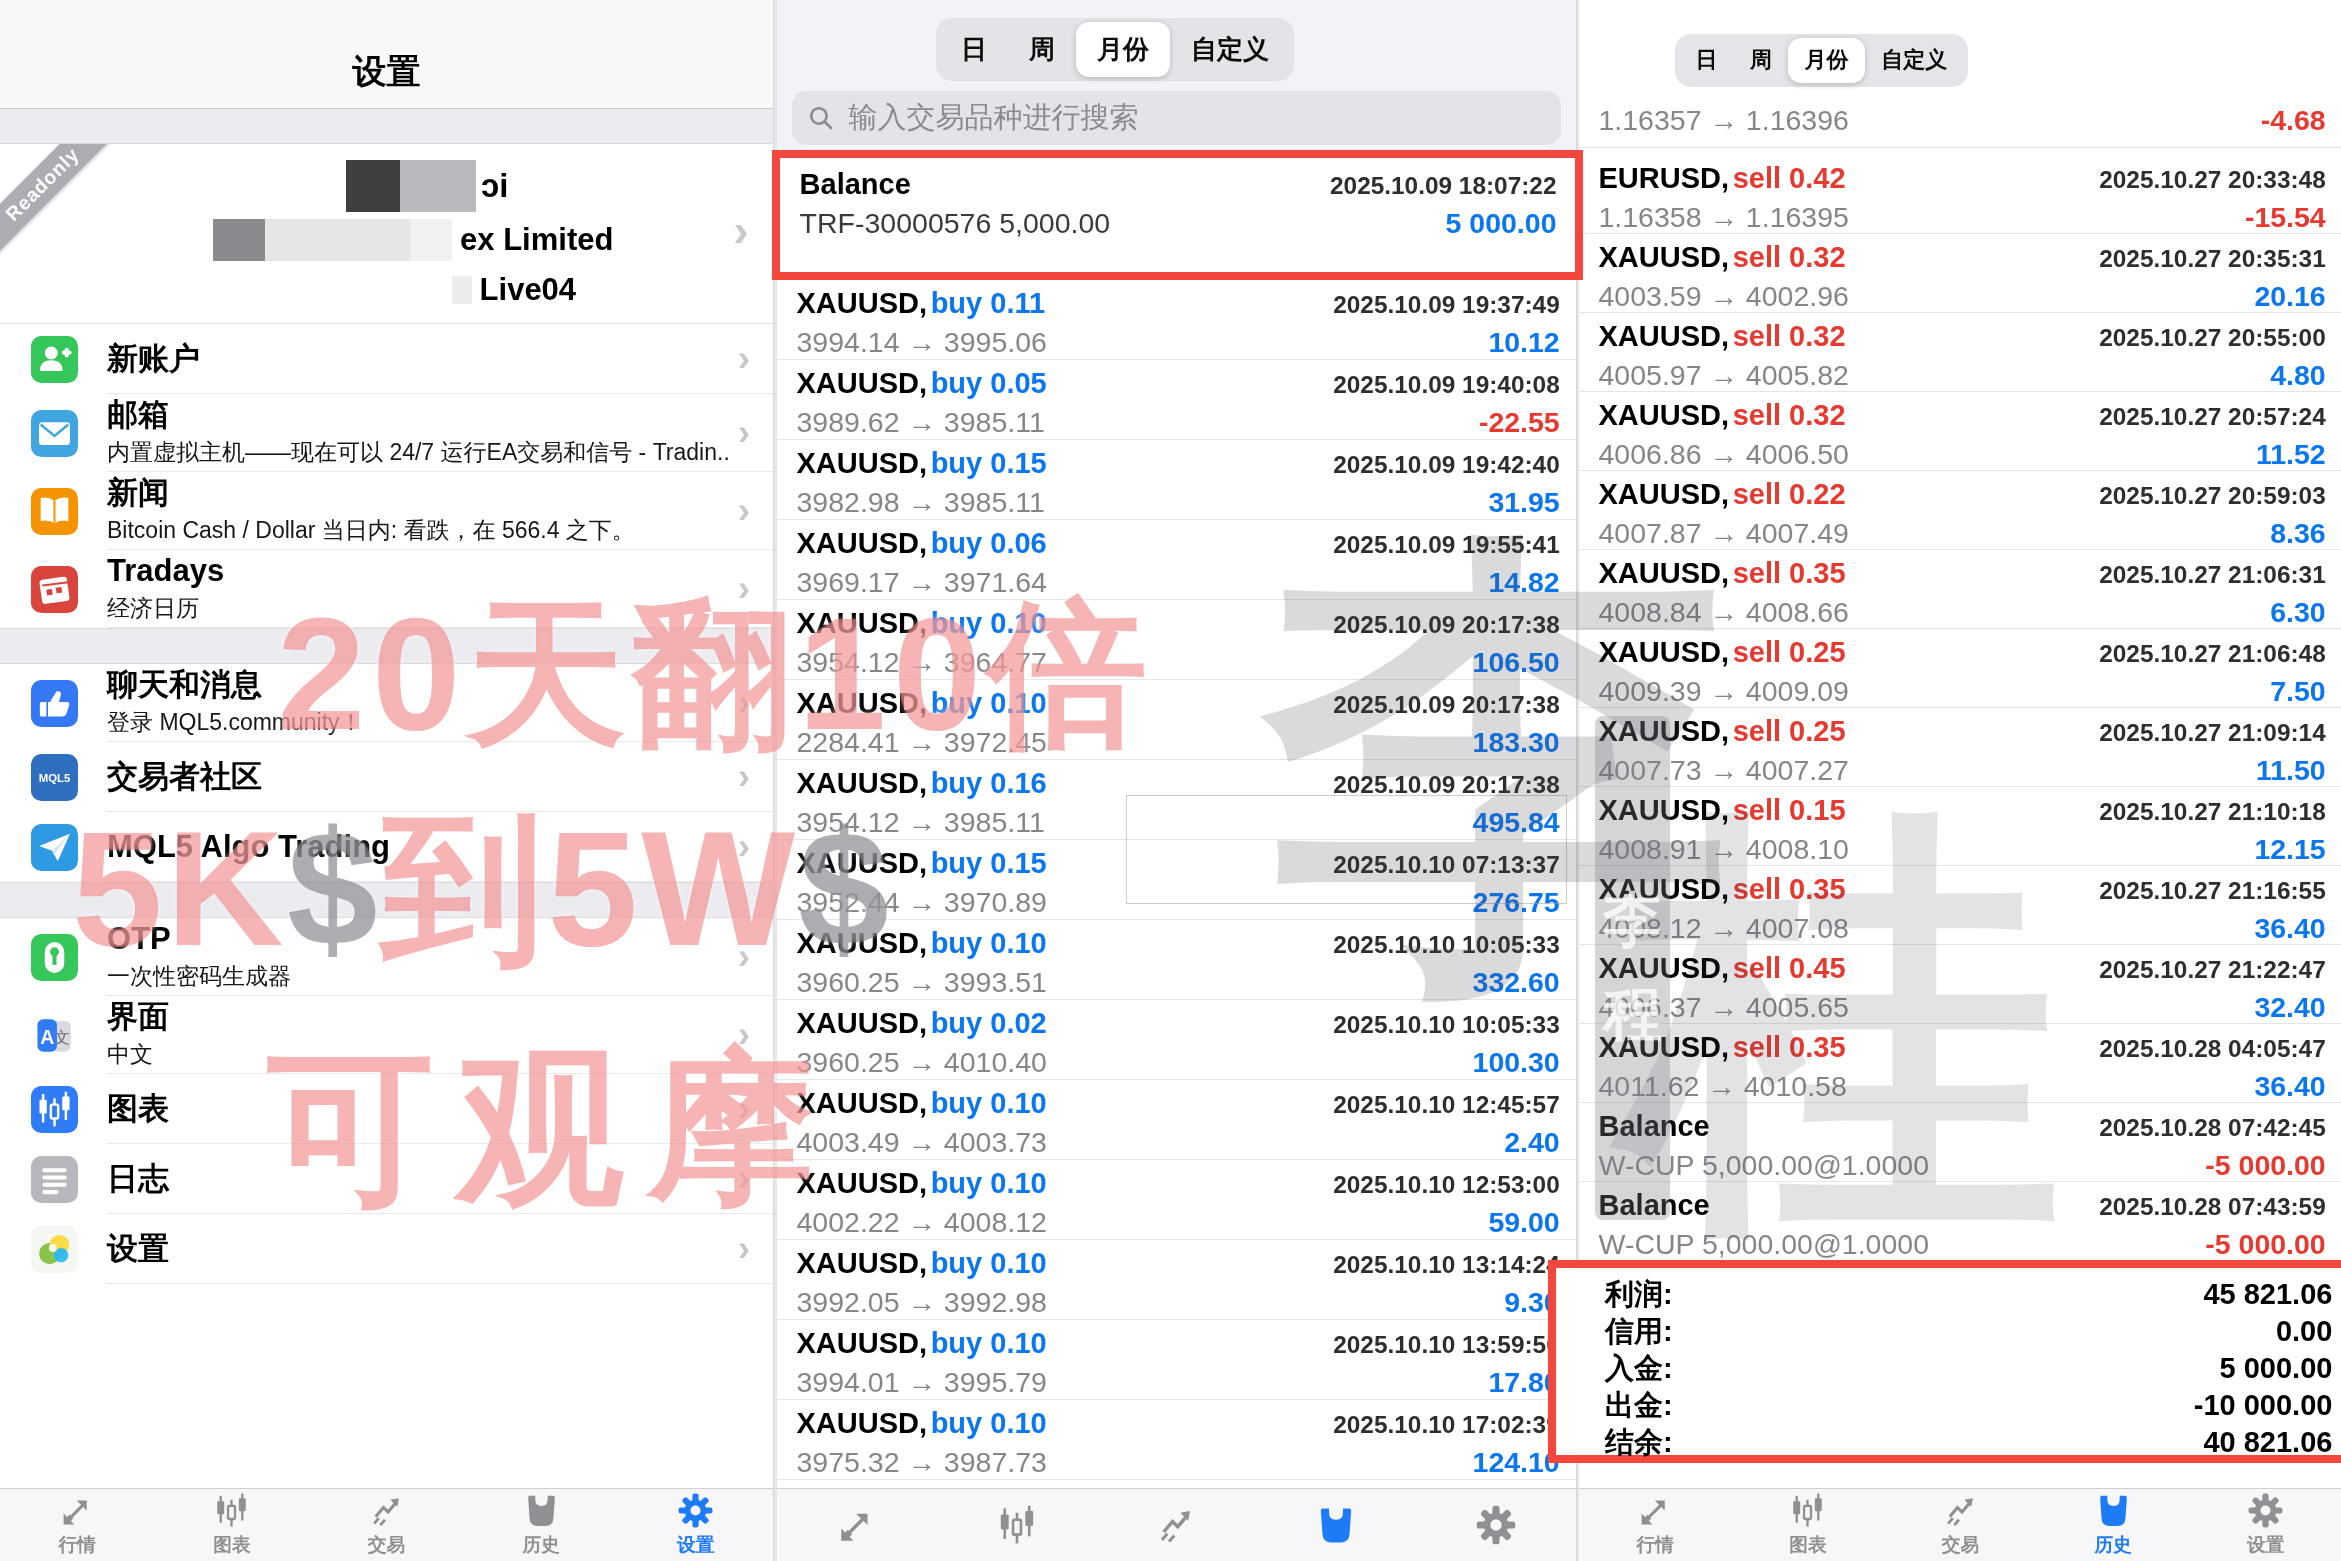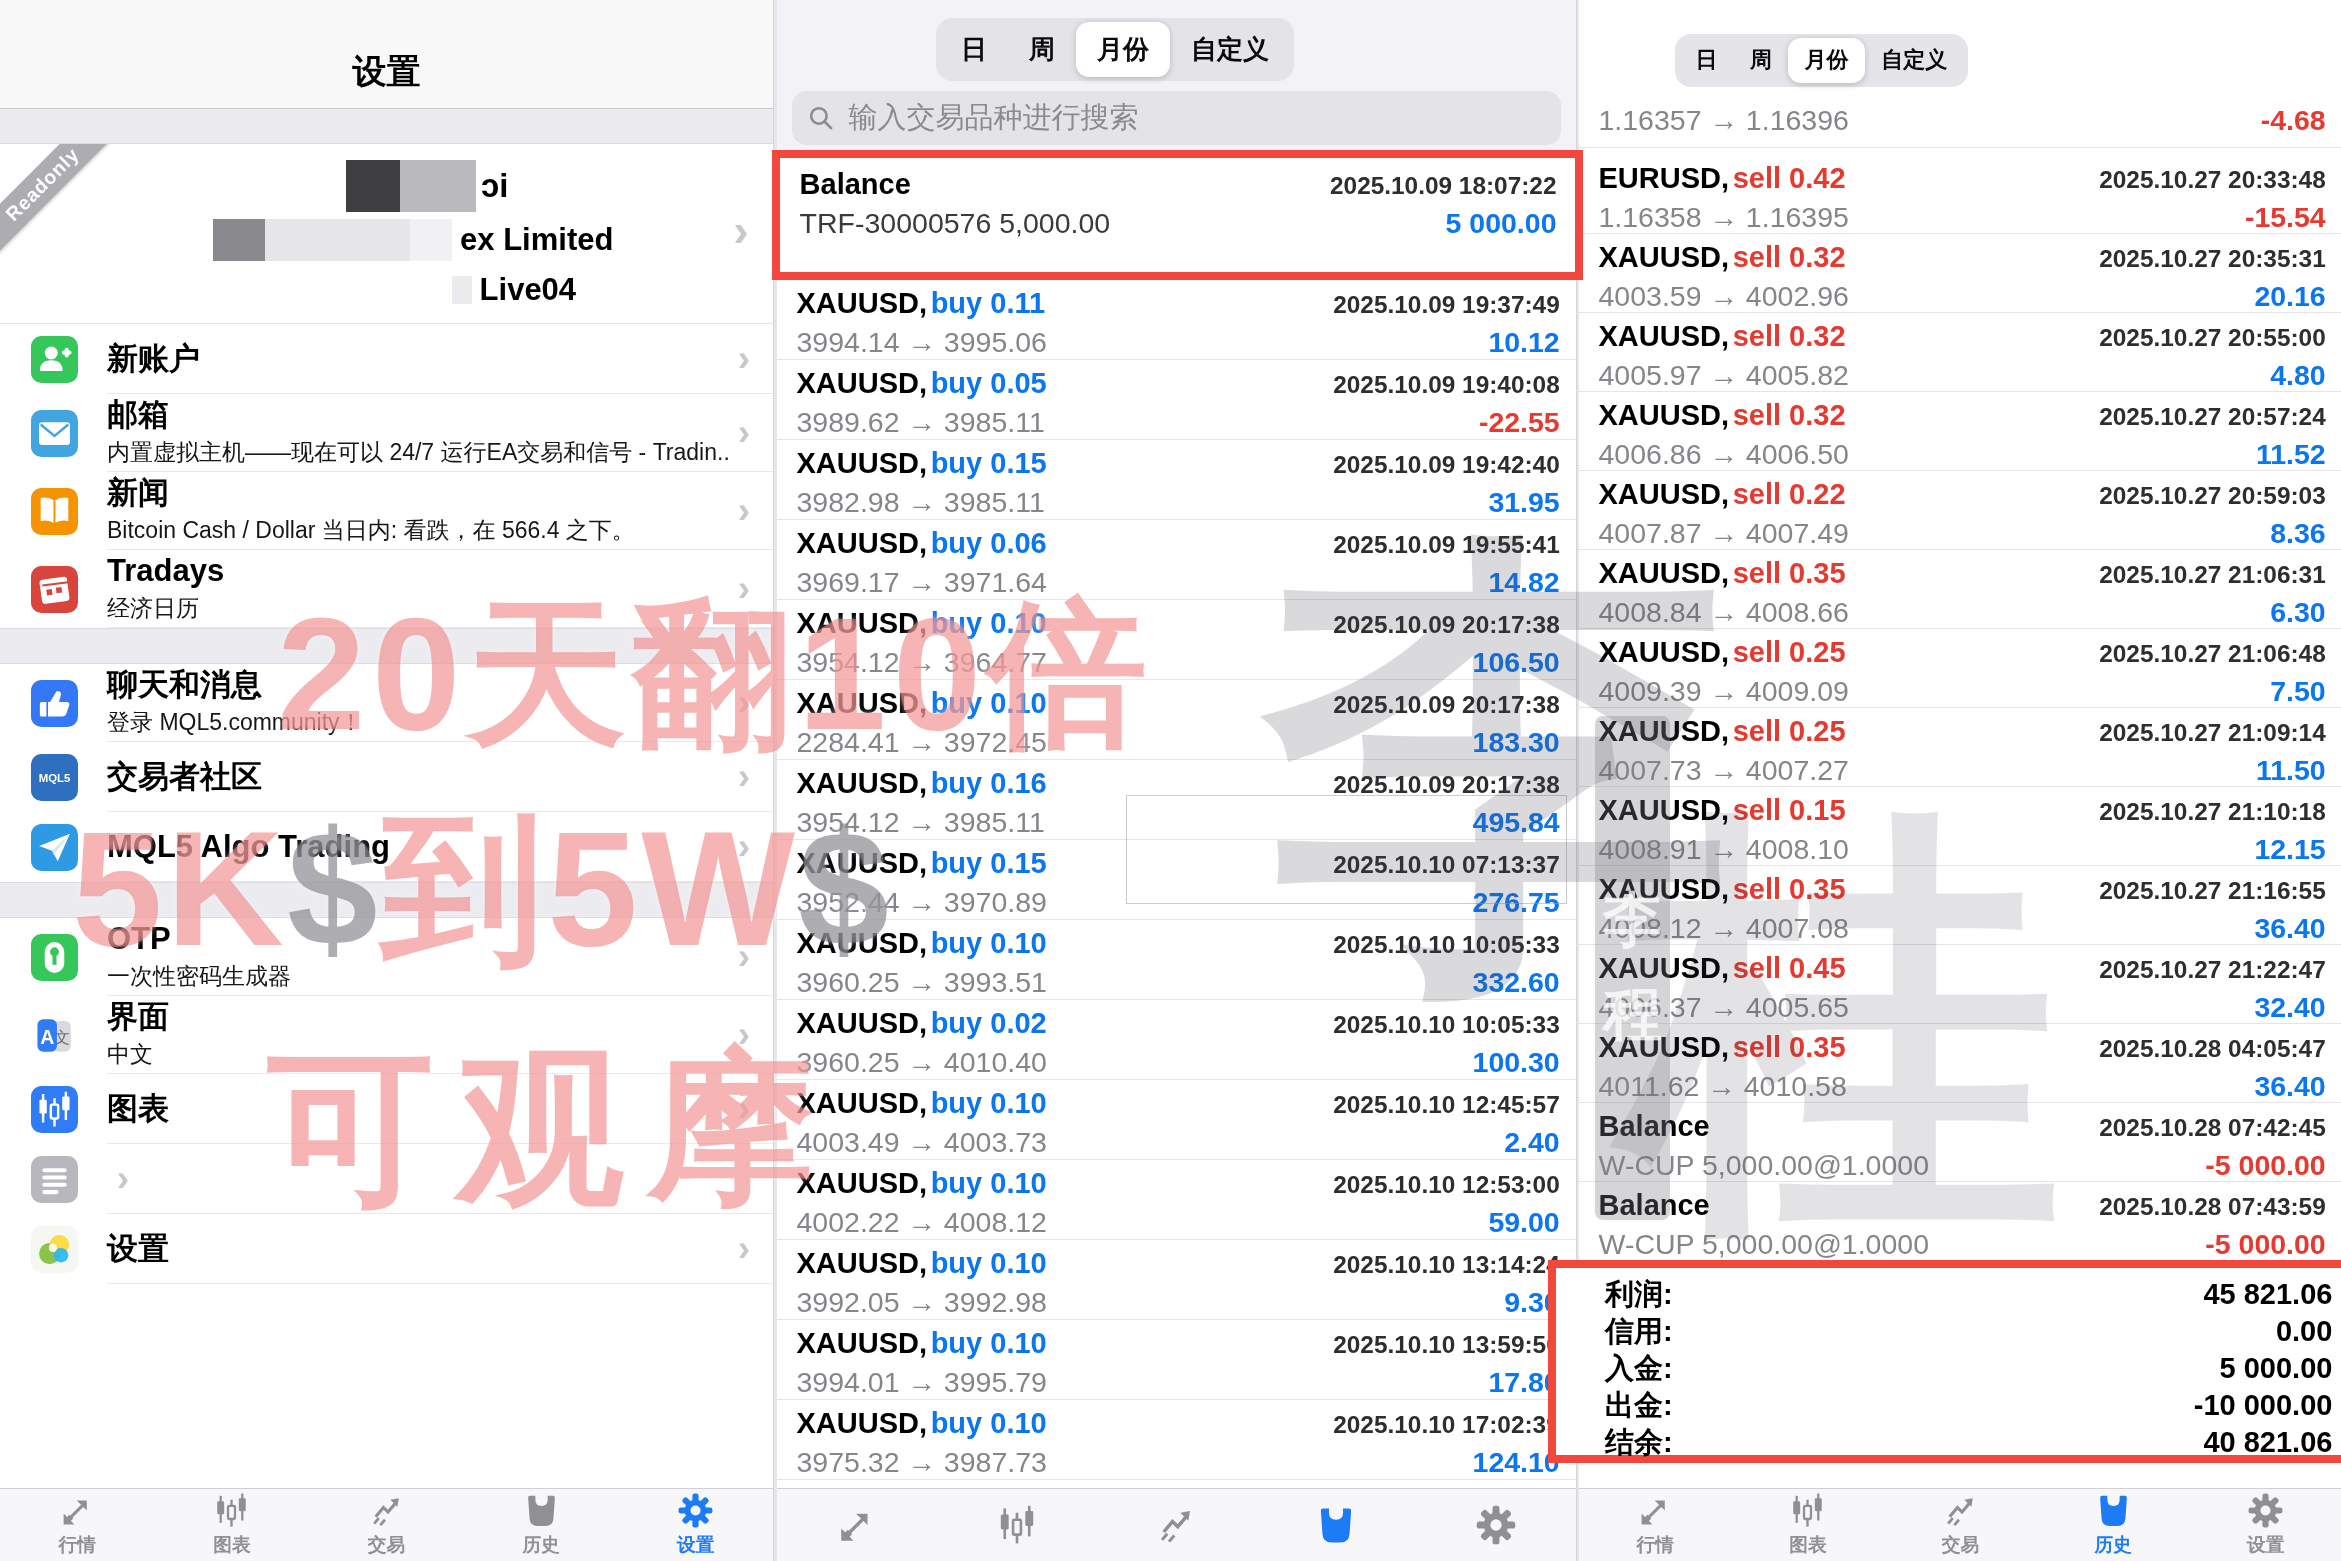--- a/index.html
+++ b/index.html
@@ -314,20 +314,21 @@
 
       <div class="mrow h1">
         <span class="mi" style="background:#b7b7bd">
           <svg viewBox="0 0 48 48">
               <rect x="9" y="10" width="30" height="5" rx="2.5" fill="#fff"></rect>
               <rect x="9" y="19" width="30" height="5" rx="2.5" fill="#fff"></rect>
               <rect x="9" y="28" width="30" height="5" rx="2.5" fill="#fff"></rect>
               <rect x="9" y="37" width="20" height="5" rx="2.5" fill="#fff"></rect>
             </svg>
         </span>
+        <span class="mtext"><span class="mlabel">日志</span></span>
         <span class="chev2">›</span>
       </div>
 
       <div class="mrow h1">
         <span class="mi" style="background:#f4f7f2">
           <svg viewBox="0 0 48 48">
               <circle cx="18" cy="29" r="13" fill="#8bc34a"></circle>
               <circle cx="30" cy="18" r="12" fill="#fdd835" opacity="0.92"></circle>
               <circle cx="32" cy="31" r="9" fill="#29b6f6" opacity="0.92"></circle>
               <circle cx="22" cy="22" r="5" fill="#fff" opacity="0.85"></circle>

